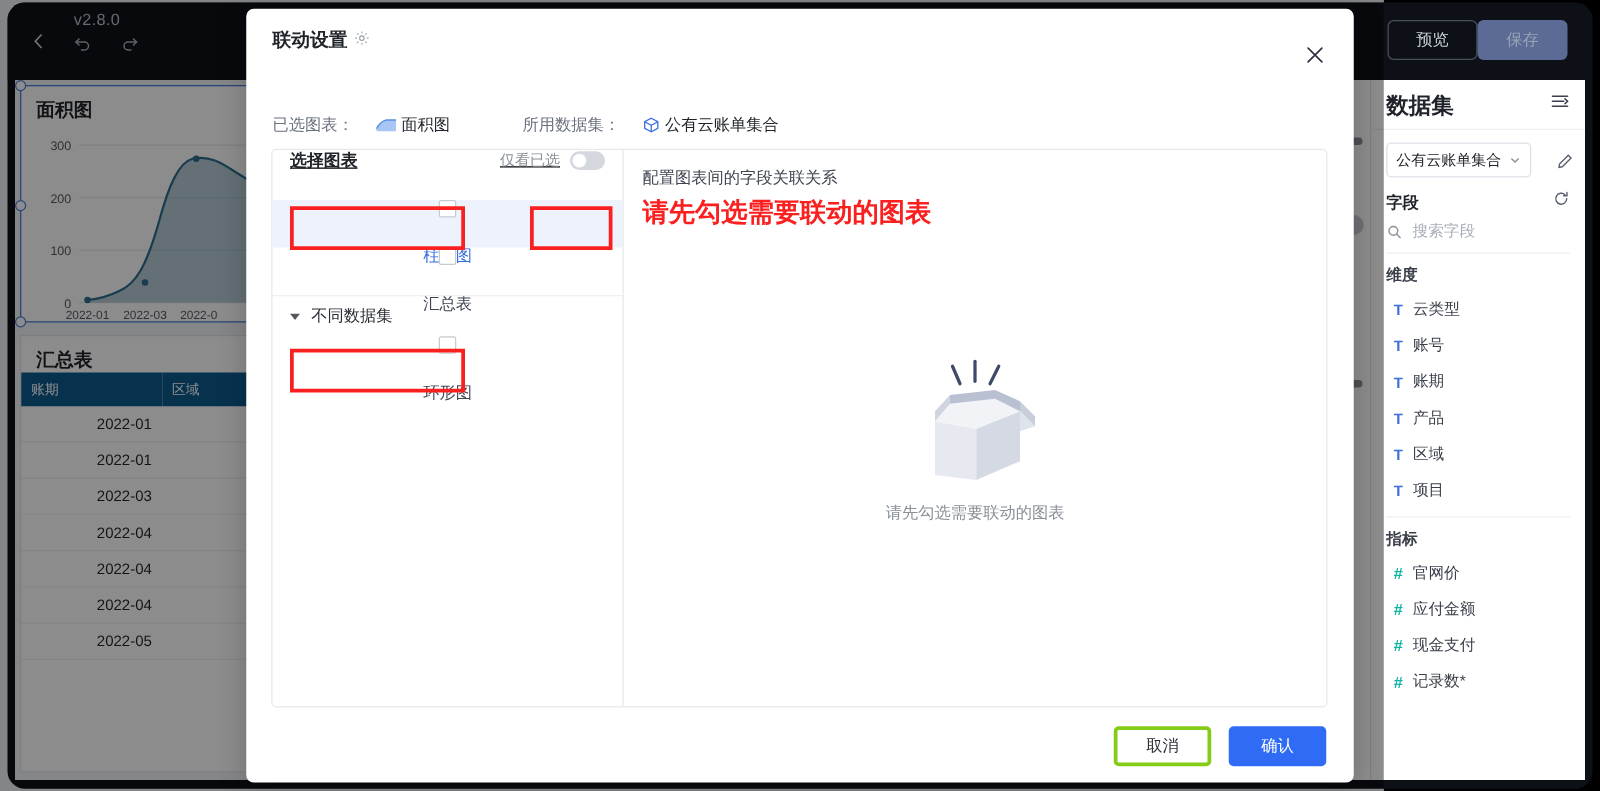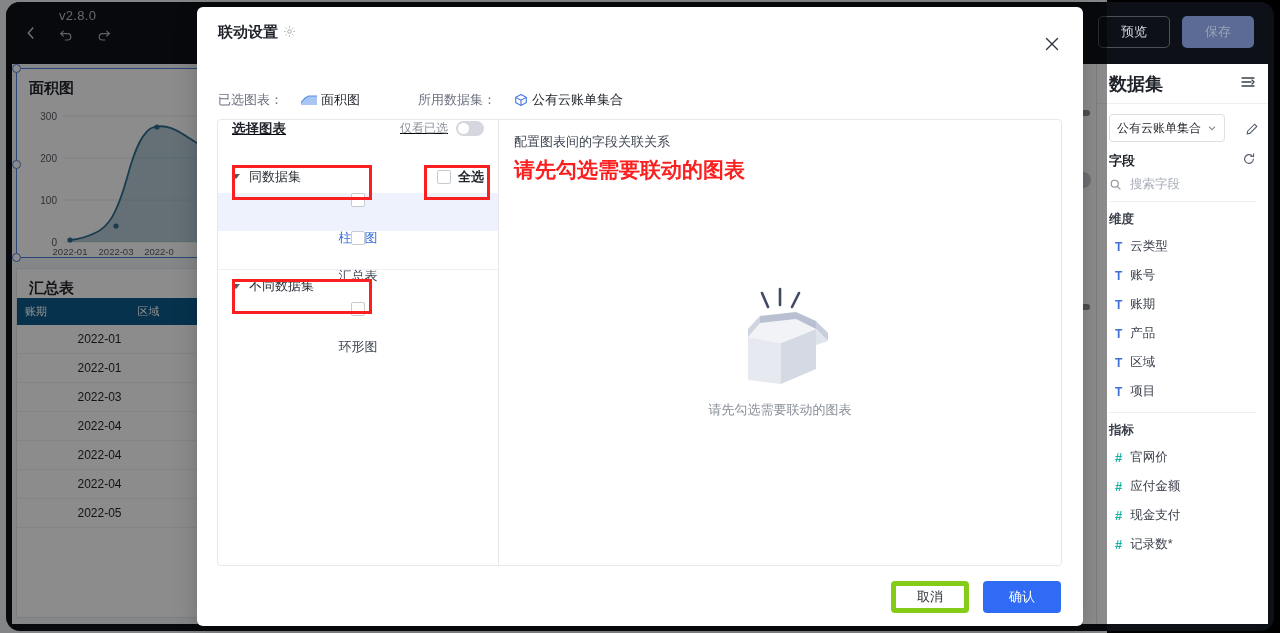--- a/index.html
+++ b/index.html
@@ -24,21 +24,21 @@
   .back-chevron {
     position:absolute; left:16px; top:22px; width:18px; height:18px;
     color:#c8ccd2;
   }
   .version {
     position:absolute; left:53px; top:6px; color:#b9bec6; font-size:13px;
     letter-spacing:.3px;
   }
   .undo-redo { position:absolute; left:52px; top:24px; display:flex; gap:22px; color:#aeb3bb; }
   .undo-redo svg { width:16px; height:16px; }
-  .topbar-right { position:absolute; right:20px; top:14px; display:flex; gap:12px; align-items:center; }
+  .topbar-right { position:absolute; right:20px; top:14px; display:flex; gap:0; align-items:center; }
   .btn-preview {
     width:72px; height:32px; border:1px solid #4a505c; border-radius:5px;
     color:#cbd0d8; font-size:13px; display:flex; align-items:center; justify-content:center;
     background:transparent;
   }
   .btn-save {
     width:72px; height:32px; border-radius:5px; background:#5b6b96;
     color:#9aa3b5; font-size:13px; display:flex; align-items:center; justify-content:center;
   }
 
@@ -171,21 +171,21 @@
     position:absolute; left:0; right:0; top:165px; display:flex; flex-direction:column;
     align-items:center; gap:14px;
   }
   .empty-txt { font-size:13px; color:#8a9099; }
 
   .modal-foot {
     position:absolute; left:0; right:0; bottom:0; height:58px;
     display:flex; align-items:center; justify-content:flex-end; gap:14px; padding-right:22px;
   }
   .btn-cancel {
-    width:78px; height:32px; border:5px solid #84cc16; border-radius:4px; background:#fff;
+    width:78px; height:32px; border:3px solid #84cc16; border-radius:4px; background:#fff;
     font-size:13px; color:#2b2f36; display:flex; align-items:center; justify-content:center;
   }
   .btn-ok {
     width:78px; height:32px; border-radius:4px; background:#2f6bf5; color:#fff;
     font-size:13px; display:flex; align-items:center; justify-content:center;
   }
 
   
   .redbox { position:absolute; border:3px solid #fb2020; pointer-events:none; }
 </style>
@@ -441,28 +441,20 @@
         <div class="left-head">
           <div class="t">选择图表</div>
           <div class="toggle-wrap">
             <span class="toggle-lbl">仅看已选</span>
             <span class="toggle">
                 <span class="knob"></span>
               </span>
           </div>
         </div>
 
-        <div class="grp-row">
-          <span class="caret"></span>
-          <span class="grp-name">同数据集</span>
-          <span class="selall">
-            <span class="cb"></span>
-            <span>全选</span>
-          </span>
-        </div>
 
         <div class="chart-row sel">
           <span class="cb"></span>
           <svg width="15" height="13" viewBox="0 0 16 14">
             <rect x="1" y="7" width="2.6" height="6" fill="#3b6fe0"></rect>
             <rect x="5" y="2" width="2.6" height="11" fill="#3b6fe0"></rect>
             <rect x="9" y="5" width="2.6" height="8" fill="#3b6fe0"></rect>
             <rect x="13.2" y="10.6" width="2.4" height="2.4" fill="#3b6fe0"></rect>
           </svg>
           <span class="chart-name">柱状图</span>

